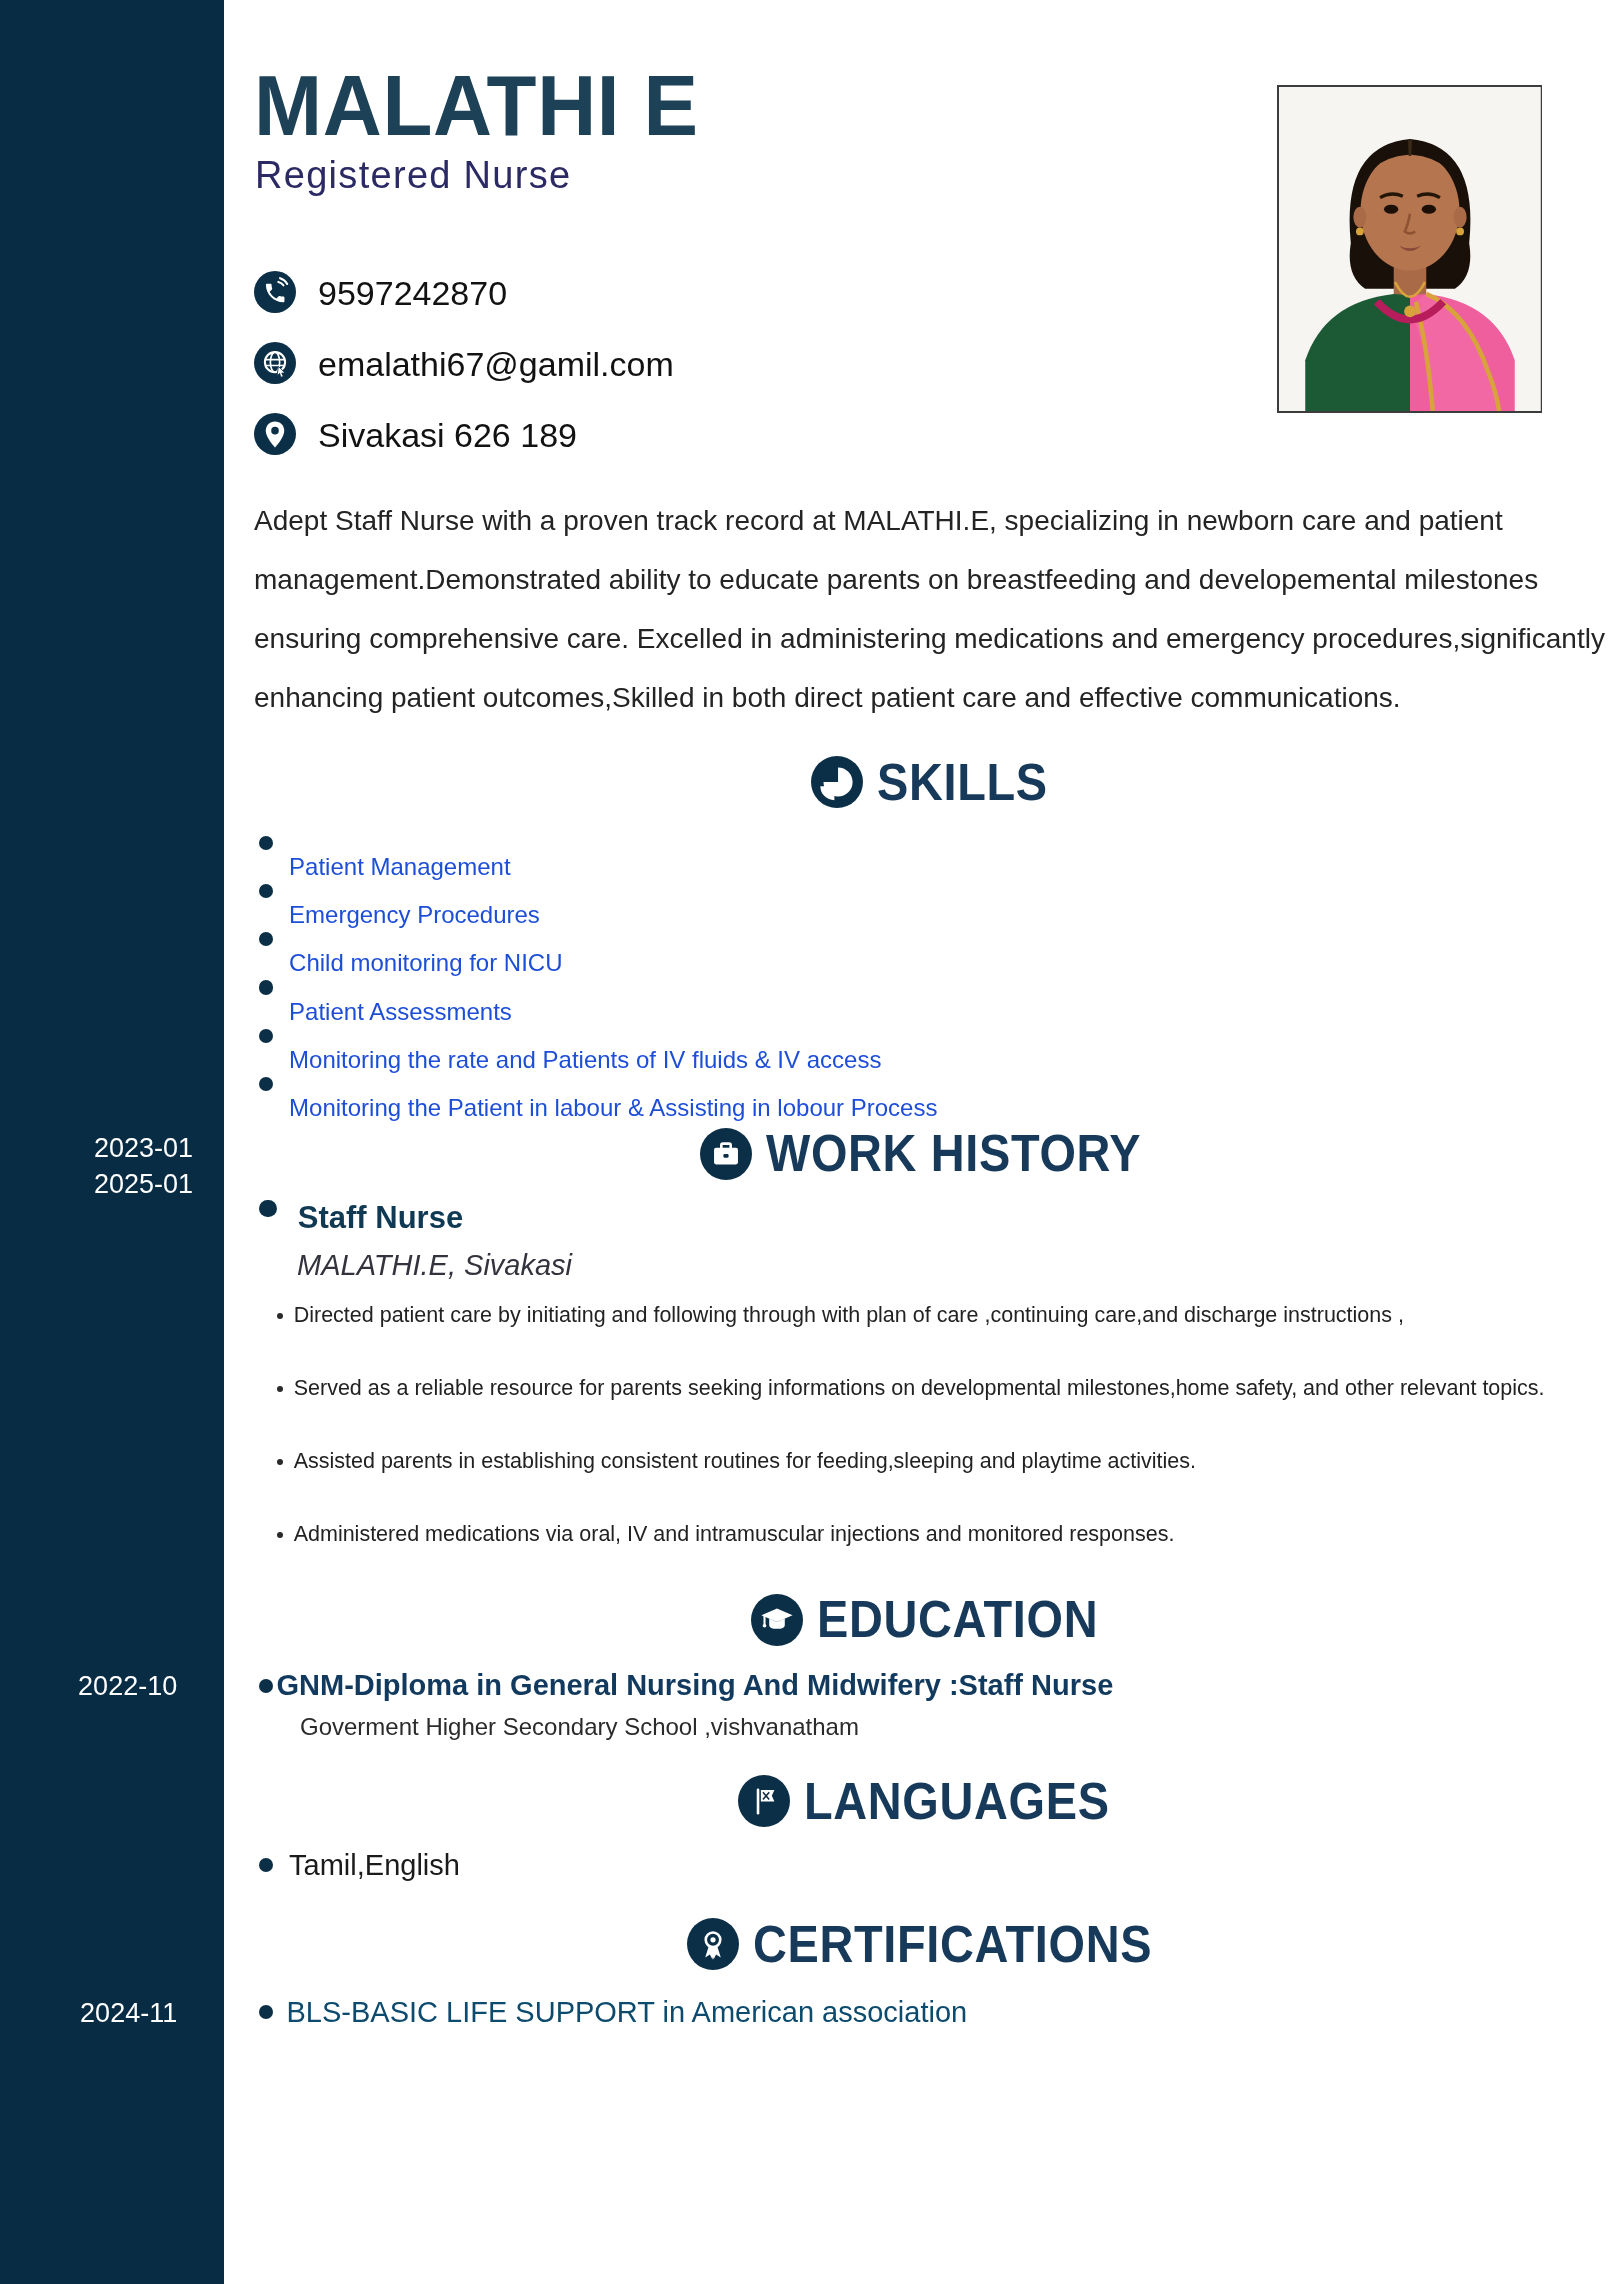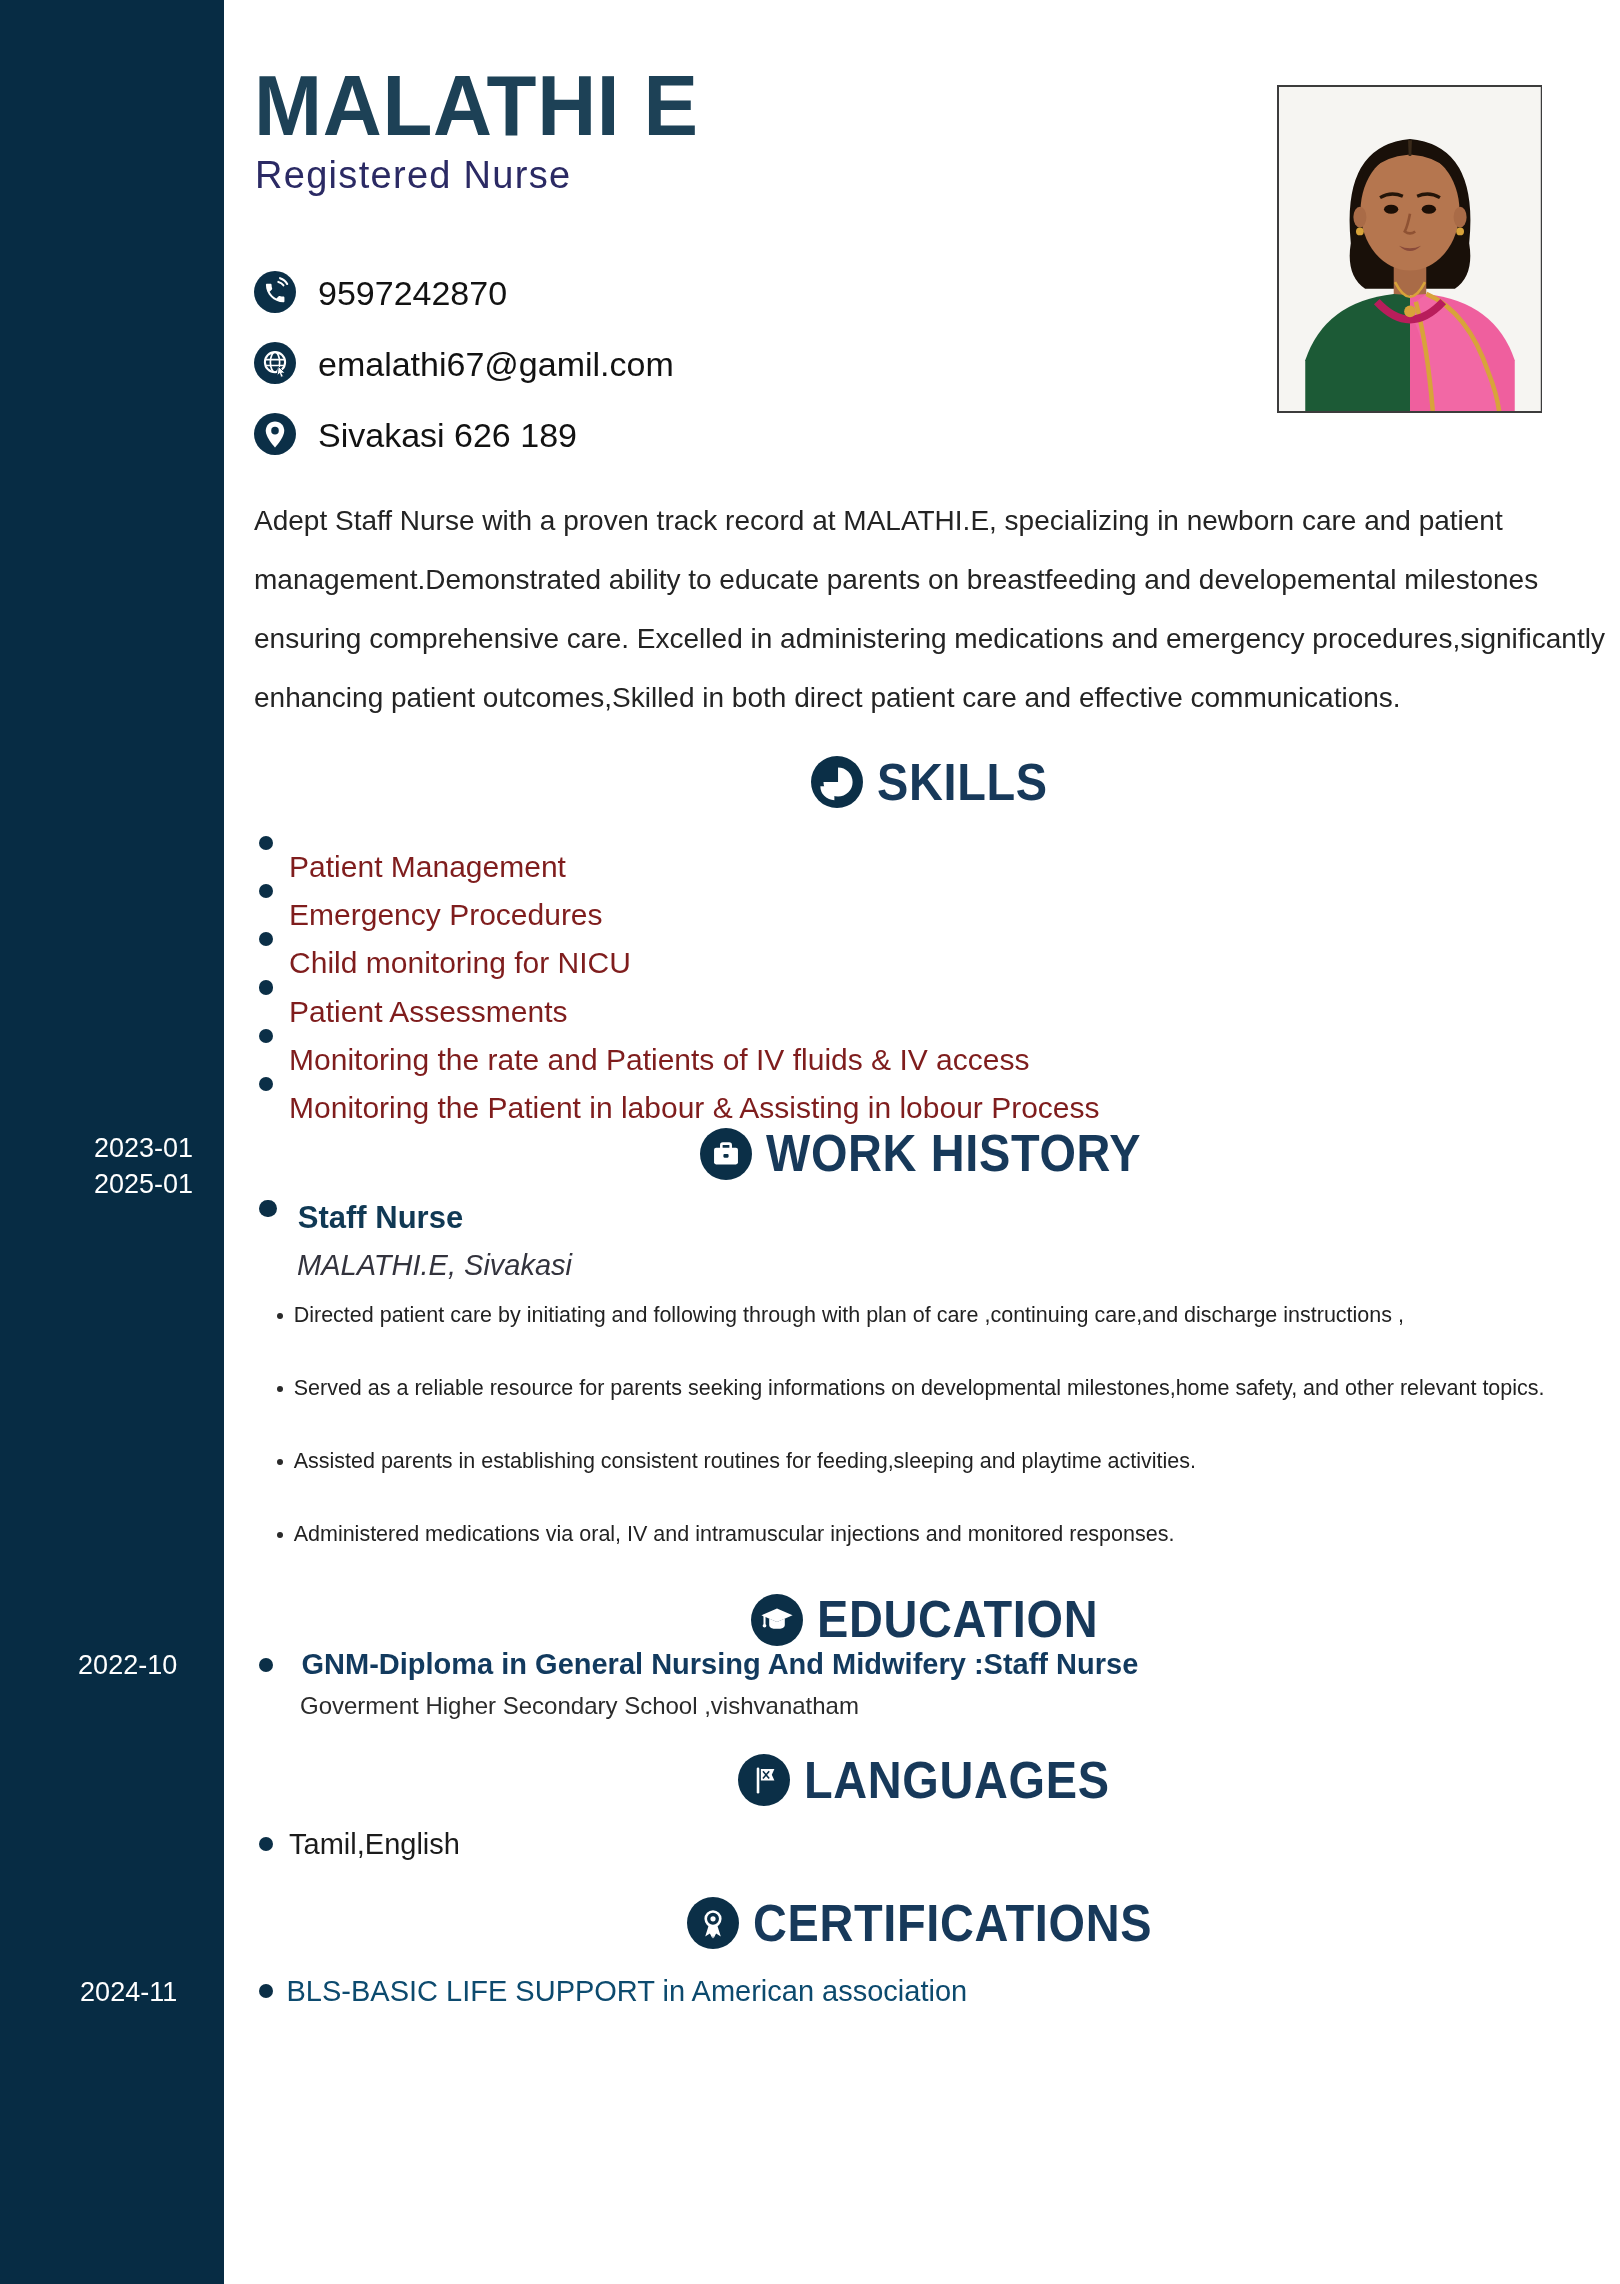--- a/index.html
+++ b/index.html
@@ -53,34 +53,34 @@
   .sec-head .htext{
     font-size:51px;font-weight:bold;color:#17395a;letter-spacing:0.7px;
     display:inline-block;transform:scaleX(0.92);transform-origin:left center;white-space:nowrap;
   }
   .dot{width:14.3px;height:14.3px;border-radius:50%;background:#0b2f47;flex:0 0 14.3px;}
   .bigdot{width:17.6px;height:17.6px;border-radius:50%;background:#0b2f47;flex:0 0 17.6px;}
   .minidot{width:5.9px;height:5.9px;border-radius:50%;background:#2a2a2a;flex:0 0 5.9px;margin-top:11.7px;}
   
   .skills-list{list-style:none;margin:17px 0 0 5.2px;padding:0;}
   .skills-list li{display:flex;align-items:center;gap:15.6px;height:34px;margin-bottom:14.3px;}
-  .skills-list .sktext{font-size:30px;color:#7f1d1d;margin-top:48px;}
+  .skills-list .sktext{font-size:24px;color:#1d4ed8;margin-top:48px;}
   
   .date-col{
     position:absolute;right:calc(100% + 61px);top:3.9px;
     text-align:right;color:#ffffff;font-size:27px;line-height:1.32;white-space:nowrap;
   }
   .job-row{display:flex;align-items:flex-start;gap:21px;margin-top:19.5px;margin-left:5.2px;}
   .job-title{font-size:31px;font-weight:bold;color:#103954;}
   .employer{margin:13px 0 0 43px;font-size:29px;font-style:italic;color:#33333d;}
   .wbullets{list-style:none;margin:19.5px 0 0 23.4px;padding:0;}
   .wbullets li{display:flex;gap:10.4px;margin-bottom:44px;width:1347px;}
   .wbullets .wtext{font-size:21.5px;color:#222222;line-height:1.35;}
   
-  .degree-row{display:flex;align-items:center;gap:28px;margin-top:2px;margin-left:5.2px;position:relative;}
+  .degree-row{display:flex;align-items:center;gap:3px;margin-top:23px;margin-left:5.2px;position:relative;}
   .degree{font-size:29px;font-weight:bold;color:#123a5e;text-align:center;}
   .date-inline{
     position:absolute;right:calc(100% + 61px + 21px);top:1.3px;
     color:#ffffff;font-size:27px;white-space:nowrap;text-align:right;
   }
   .school{margin:10.4px 0 0 46px;font-size:24px;color:#2b2b2b;}
   
   .lang-row{display:flex;align-items:center;gap:15.6px;margin-top:21px;margin-left:5.2px;}
   .lang-text{font-size:29px;color:#1b1b1b;}
   .cert-row{display:flex;align-items:center;gap:13px;margin-top:25px;margin-left:5.2px;position:relative;}

